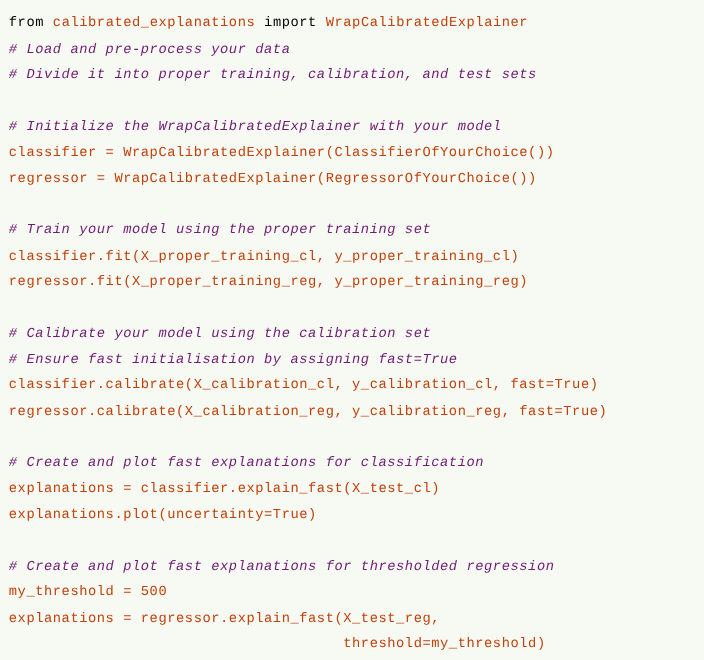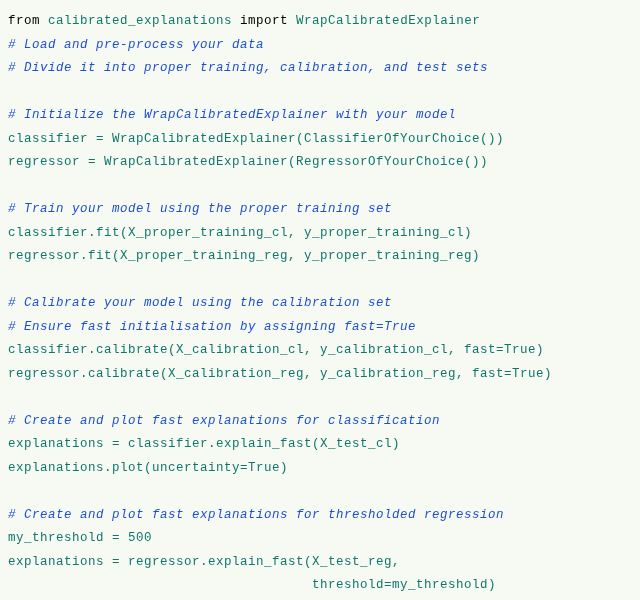--- a/index.html
+++ b/index.html
@@ -15,19 +15,19 @@
     height: 600px;
     box-sizing: border-box;
     overflow: hidden;
   }
   .code-block {
     padding: 10px 6px 10px 8px;
     white-space: pre;
   }
   .line { display: block; min-height: 1.88em; }
   .kw-from, .kw-import { color: #000000; }
-  .comment { color: #1d4ed8; font-style: italic; margin-top: 12px; }
-  .ident { color: #0f766e; text-align: right; }
+  .comment { color: #701a75; font-style: italic; margin-top: 12px; }
+  .ident { color: #c2410c; text-align: right; }
 </style>
 </head>
 <body>
 
 <div class="code-block" id="code-container"><span class="line"><span class="kw-from">from</span> <span class="ident">calibrated_explanations</span> <span class="kw-import">import</span> <span class="ident">WrapCalibratedExplainer</span></span><span class="line"><span class="comment"># Load and pre-process your data</span></span><span class="line"><span class="comment"># Divide it into proper training, calibration, and test sets</span></span><span class="line"><span></span></span><span class="line"><span class="comment"># Initialize the WrapCalibratedExplainer with your model</span></span><span class="line"><span class="ident">classifier = WrapCalibratedExplainer(ClassifierOfYourChoice())</span></span><span class="line"><span class="ident">regressor = WrapCalibratedExplainer(RegressorOfYourChoice())</span></span><span class="line"><span></span></span><span class="line"><span class="comment"># Train your model using the proper training set</span></span><span class="line"><span class="ident">classifier.fit(X_proper_training_cl, y_proper_training_cl)</span></span><span class="line"><span class="ident">regressor.fit(X_proper_training_reg, y_proper_training_reg)</span></span><span class="line"><span></span></span><span class="line"><span class="comment"># Calibrate your model using the calibration set</span></span><span class="line"><span class="comment"># Ensure fast initialisation by assigning fast=True</span></span><span class="line"><span class="ident">classifier.calibrate(X_calibration_cl, y_calibration_cl, fast=True)</span></span><span class="line"><span class="ident">regressor.calibrate(X_calibration_reg, y_calibration_reg, fast=True)</span></span><span class="line"><span></span></span><span class="line"><span class="comment"># Create and plot fast explanations for classification</span></span><span class="line"><span class="ident">explanations = classifier.explain_fast(X_test_cl)</span></span><span class="line"><span class="ident">explanations.plot(uncertainty=True)</span></span><span class="line"><span></span></span><span class="line"><span class="comment"># Create and plot fast explanations for thresholded regression</span></span><span class="line"><span class="ident">my_threshold = 500</span></span><span class="line"><span class="ident">explanations = regressor.explain_fast(X_test_reg,</span></span><span class="line"><span class="ident">                                      threshold=my_threshold)</span></span><span class="line"></span></div>
 
 </body></html>

